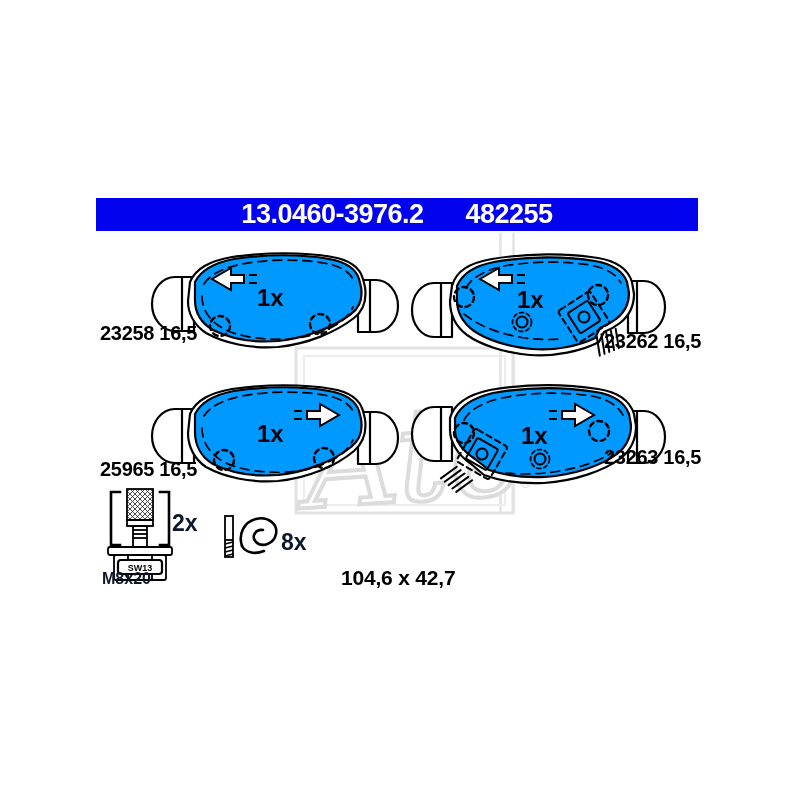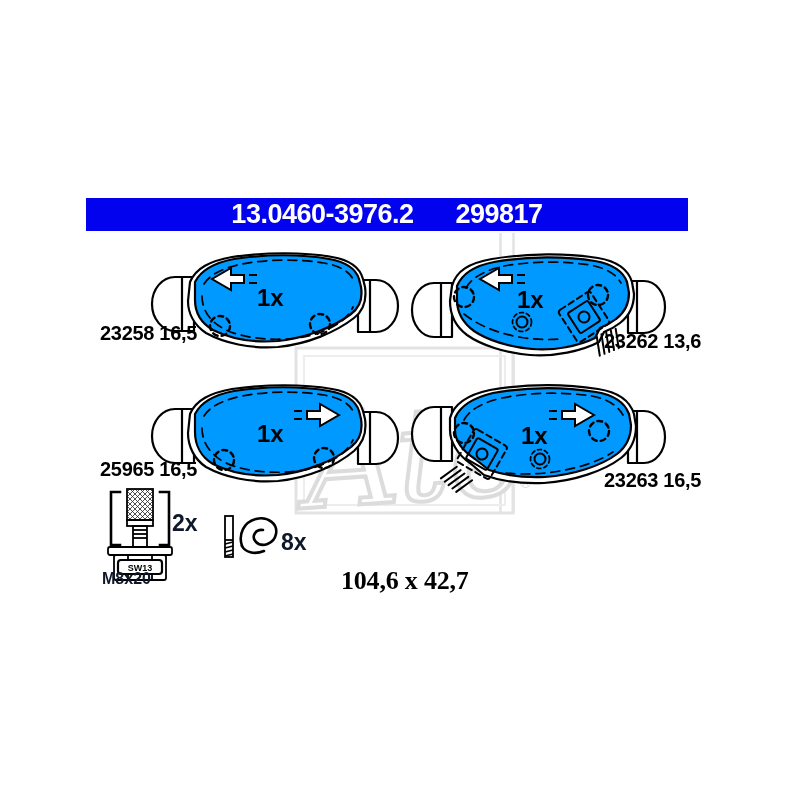--- a/index.html
+++ b/index.html
@@ -1,27 +1,27 @@
 <!DOCTYPE html>
 <html><head>
 <meta charset="utf-8">
 <style>
   html,body{margin:0;padding:0;background:#fff;}
   #canvas{position:relative;width:800px;height:800px;background:#ffffff;overflow:hidden;
           font-family:"Liberation Sans",sans-serif;}
   .abs{position:absolute;}
-  #header-bar{left:86px;top:198px;width:602px;height:33px;background:#0202ee;z-index:3;
+  #header-bar{left:96px;top:198px;width:602px;height:33px;background:#0202ee;z-index:3;
       display:flex;align-items:center;justify-content:center;gap:42px;}
   #header-bar span{color:#ffffff;font-weight:bold;font-size:27px;letter-spacing:-0.5px;
       white-space:nowrap;line-height:1;}
   .part-label{position:absolute;z-index:4;font-weight:bold;font-size:20px;color:#000;
       letter-spacing:-0.3px;white-space:nowrap;text-align:right;}
   .qty-label{position:absolute;z-index:4;font-weight:bold;font-size:23px;color:#0f172a;white-space:nowrap;}
-  .dim-label{position:absolute;z-index:4;font-weight:bold;font-size:26px;color:#000;
-      letter-spacing:-0.2px;white-space:nowrap;font-family:Liberation Serif, serif;}
+  .dim-label{position:absolute;z-index:4;font-weight:bold;font-size:21px;color:#000;
+      letter-spacing:-0.2px;white-space:nowrap;}
   svg.art{position:absolute;z-index:2;overflow:visible;}
   svg#watermark{position:absolute;z-index:1;}
   svg text.qty{font-family:"Liberation Sans",sans-serif;font-weight:bold;font-size:24px;fill:#000;}
   svg text.sw{font-family:"Liberation Sans",sans-serif;font-weight:bold;font-size:9px;fill:#000;}
   svg text.wm{font-family:"DejaVu Serif",serif;font-style:italic;font-size:130px;
       fill:#ffffff;stroke:#dcdcdc;stroke-width:4px;}
   svg text.reg{font-family:"DejaVu Sans",sans-serif;font-size:15px;fill:#dcdcdc;}
 </style>
 </head>
 <body>
@@ -34,21 +34,21 @@
       <line x1="233.5" y1="13" x2="233.5" y2="293" stroke-width="2.5"></line>
       <rect x="16" y="128" width="217" height="165" stroke-width="3"></rect>
       <rect x="24" y="136" width="201" height="149" stroke-width="2" stroke="#ededed"></rect>
     </g>
     <text class="wm" x="28" y="288" transform="rotate(-4 28 288)">Ate</text>
     <text class="reg" x="238" y="268">®</text>
   </svg>
 
   <div id="header-bar" class="abs">
     <span>13.0460-3976.2</span>
-    <span>299817</span>
+    <span>482255</span>
   </div>
 
   <svg class="art" style="left:148px;top:250px;width:248px;height:104px" viewBox="0 0 248 104">
     <g stroke="#000" stroke-width="2.2" fill="none" stroke-linejoin="round" stroke-linecap="round">
       <path fill="#fff" d="M46,27 L27,27 A23,27 0 1 0 27,81 L46,81 Z"></path>
       <line x1="34" y1="27" x2="34" y2="81"></line>
       <path fill="#fff" d="M210,30 L228,30 A22,26 0 1 1 228,82 L210,82 Z"></path>
       <line x1="222" y1="30" x2="222" y2="82"></line>
       <path fill="#fff" d="M42,32 C48,18 62,11 84,7 C118,2 156,2 184,7 C202,10 212,18 215,29 L217,37 C219,51 215,61 206,68 C188,82 160,94 130,97 C102,99 76,93 58,83 C46,75 40,63 40,51 Z"></path>
       <path fill="#0099ff" d="M47,32 C53,20 65,13 86,9 C118,4 154,4 181,9 C198,12 208,19 211,29 L213,37 C215,49 211,58 203,64 C186,77 158,88 130,91 C104,93 81,88 65,80 C53,73 47,62 47,50 Z"></path>
@@ -142,23 +142,23 @@
     </g>
     <g transform="translate(141,22)" stroke="#000" stroke-width="2" fill="#fff">
       <path d="M47,13 L28,2 L28,9 L15,9 L15,17 L28,17 L28,24 Z"></path>
       <line x1="2" y1="9" x2="10" y2="9"></line>
       <line x1="2" y1="17" x2="10" y2="17"></line>
     </g>
     <text class="qty" x="115" y="64">1x</text>
   </svg>
 
   <div class="part-label" style="left:100px;top:322px">23258 16,5</div>
-  <div class="part-label" style="left:604px;top:330px">23262 13,6</div>
+  <div class="part-label" style="left:604px;top:330px">23262 16,5</div>
   <div class="part-label" style="left:100px;top:458px">25965 16,5</div>
-  <div class="part-label" style="left:604px;top:469px">23263 16,5</div>
+  <div class="part-label" style="left:604px;top:446px">23263 16,5</div>
 
   <svg class="art" style="left:100px;top:484px;width:90px;height:100px" viewBox="0 0 90 100">
     <defs>
       <pattern id="xh" width="5" height="5" patternUnits="userSpaceOnUse">
         <path d="M0,5 L5,0 M0,0 L5,5" stroke="#222" stroke-width="0.8"></path>
       </pattern>
     </defs>
     <g stroke="#000" fill="none" stroke-width="2.6" stroke-linecap="square">
       <path d="M20,8 L11,8 L11,61 L20,61"></path>
       <path d="M60,8 L69,8 L69,61 L60,61"></path>

